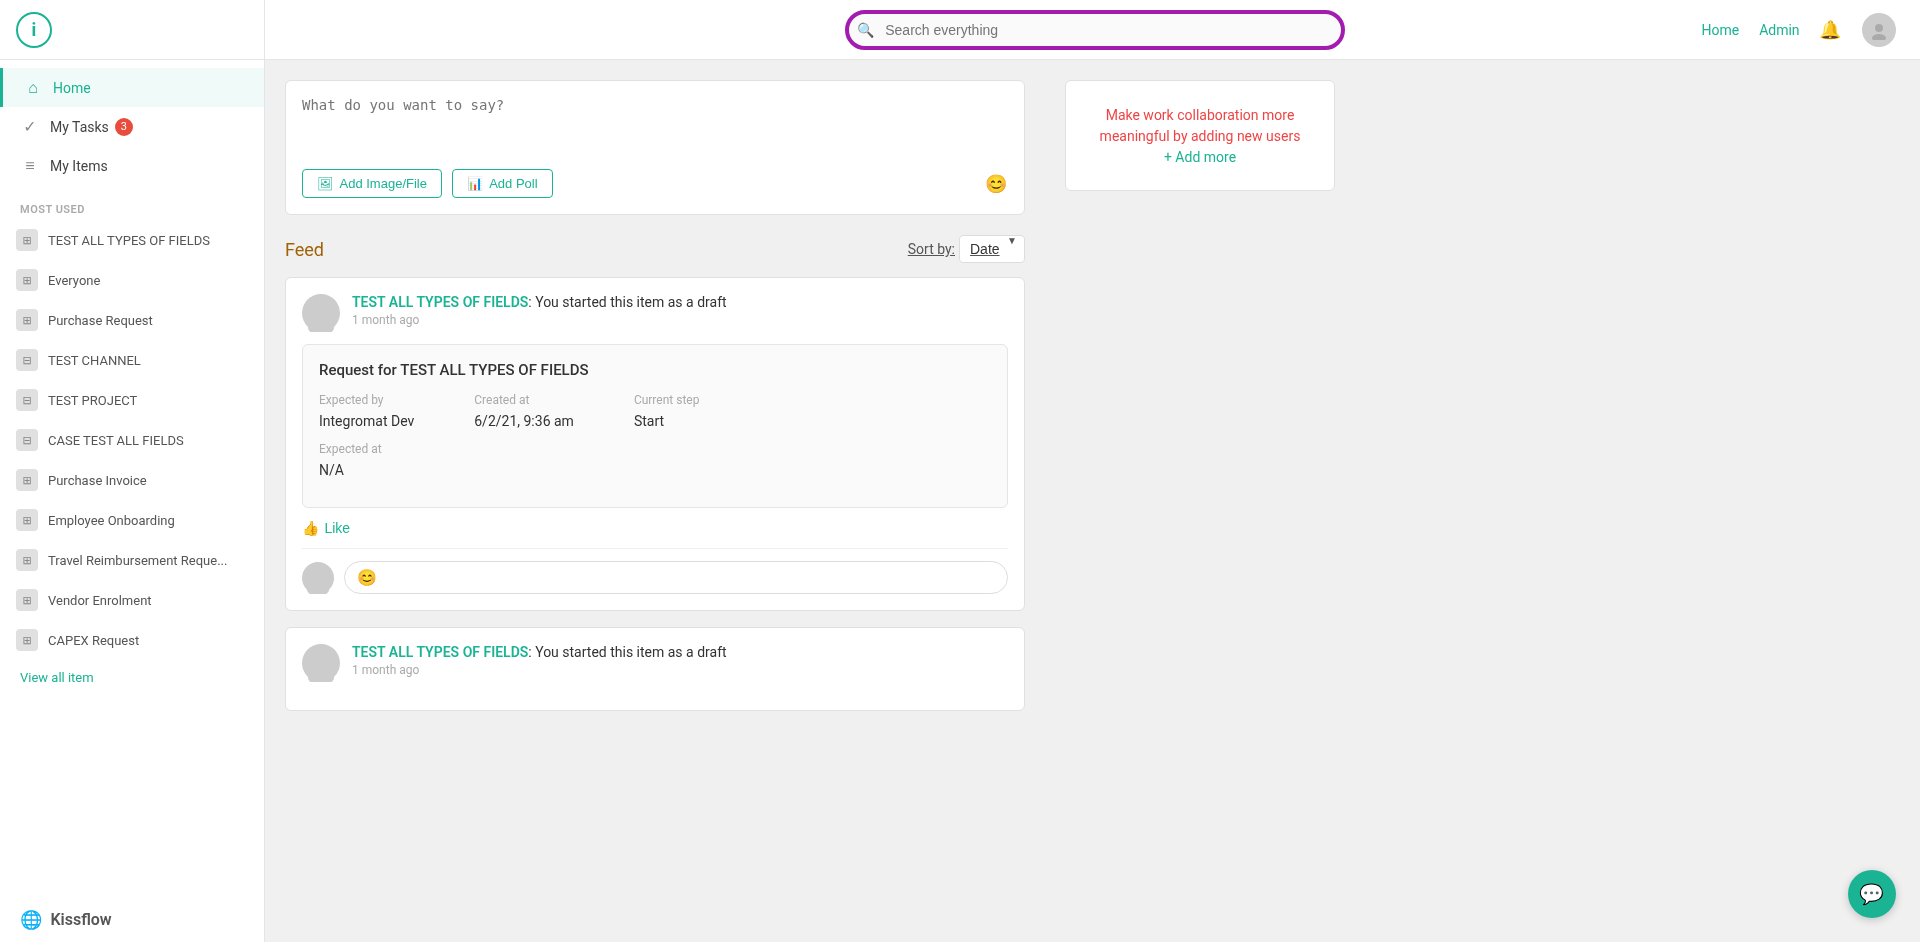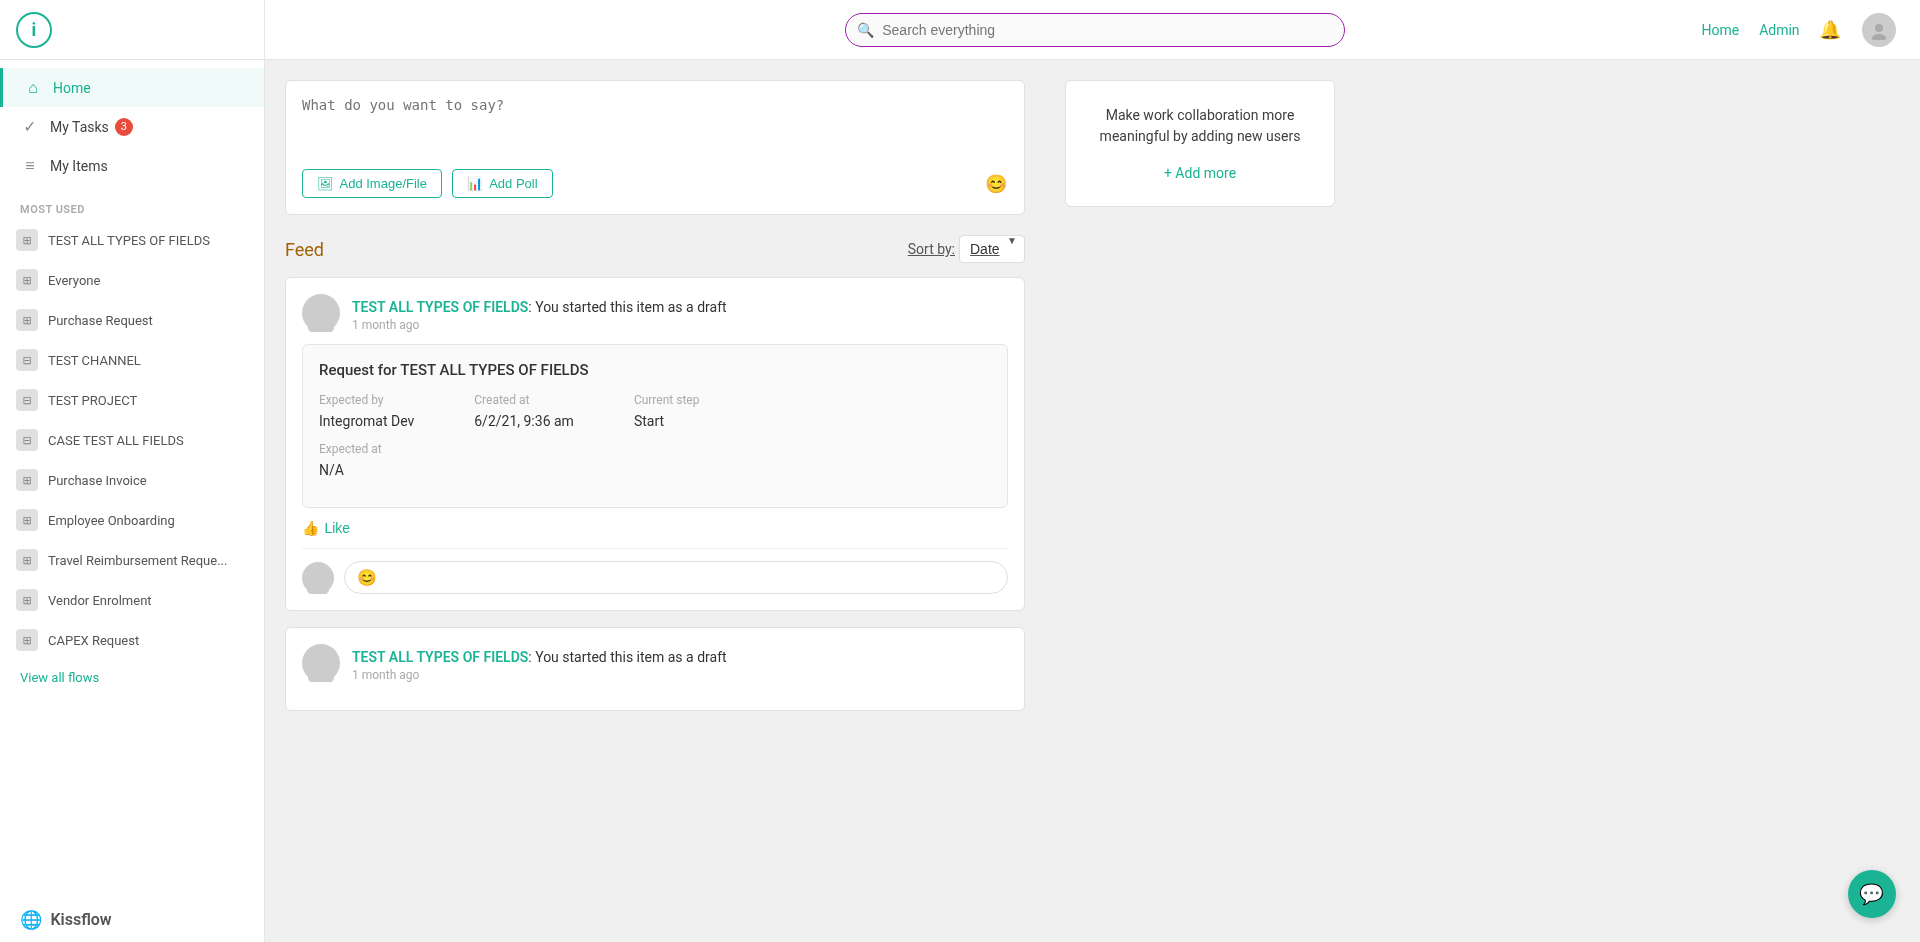--- a/index.html
+++ b/index.html
@@ -159,21 +159,21 @@
     }
     .search-bar {
       flex: 1;
       max-width: 500px;
       margin: 0 auto;
       position: relative;
     }
     .search-input {
       width: 100%;
       padding: 8px 16px 8px 36px;
-      border: 1px solid #a21caf;
+      border: 4px solid #a21caf;
       border-radius: 20px;
       font-size: 14px;
       color: #555;
       outline: none;
       background: #fafafa;
     }
     .search-icon-header {
       position: absolute;
       left: 12px;
       top: 50%;
@@ -319,21 +319,21 @@
     
     .feed-card {
       background: #fff;
       border-radius: 6px;
       border: 1px solid #e0e0e0;
       margin-bottom: 16px;
       padding: 16px;
     }
     .feed-card-header {
       display: flex;
-      align-items: flex-end;
+      align-items: flex-start;
       gap: 12px;
       margin-bottom: 12px;
     }
     .feed-avatar {
       width: 38px;
       height: 38px;
       background: #ccc;
       border-radius: 50%;
       flex-shrink: 0;
     }
@@ -448,23 +448,22 @@
     }
     .add-user-card {
       background: #fff;
       border-radius: 6px;
       border: 1px solid #e0e0e0;
       padding: 24px;
       text-align: center;
     }
     .add-user-text {
       font-size: 14px;
-      color: #404040;
+      color: #ef4444;
       line-height: 1.5;
-      margin-bottom: 16px;
     }
     .add-user-link {
       color: #1ab394;
       font-size: 14px;
       cursor: pointer;
     }
 
     
     .chat-fab {
       position: fixed;
@@ -550,21 +549,21 @@
     <div class="flow-item">
       <div class="flow-icon">⊞</div>
       <span>Vendor Enrolment</span>
     </div>
     <div class="flow-item">
       <div class="flow-icon">⊞</div>
       <span>CAPEX Request</span>
     </div>
   </div>
 
-  <a class="view-all-link">View all flows</a>
+  <a class="view-all-link">View all item</a>
 
 
   <div class="kissflow-logo">
     <span class="kf-logo-icon">🌐</span>
     <span class="kf-logo-text">Kissflow</span>
   </div>
 </div>
 
 <div class="main">
 

